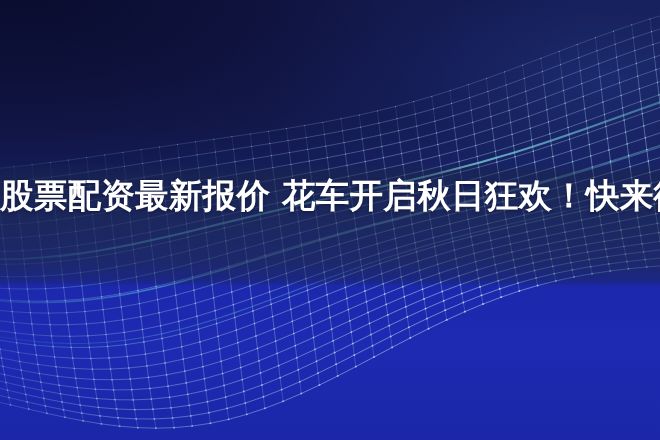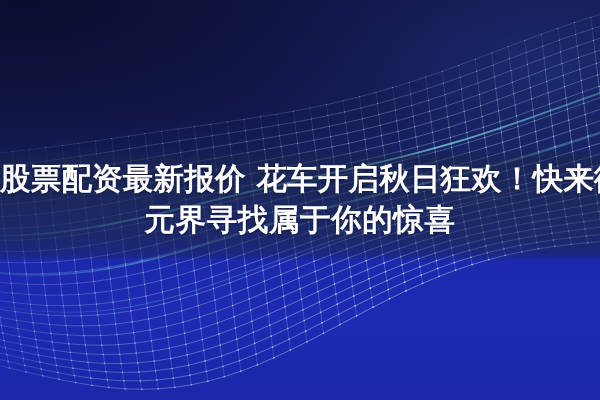--- a/index.html
+++ b/index.html
@@ -1082,16 +1082,15 @@
           <path d="M-56.20 266.15L-39.68 268.90L-23.16 271.23L-6.63 273.07L9.89 274.35L26.41 275.03L42.93 275.06L59.45 274.43L75.97 273.12L92.50 271.17L109.02 268.59L125.54 265.44L142.06 261.79L158.58 257.69L175.10 253.23L191.63 248.49L208.15 243.56L224.67 238.50L241.19 233.40L257.71 228.32L274.23 223.31L290.76 218.42L307.28 213.67L323.80 209.08L340.32 204.64L356.84 200.35L373.37 196.18L389.89 192.11L406.41 188.08L422.93 184.05L439.45 179.99L455.97 175.85L472.50 171.58L489.02 167.17L505.54 162.59L522.06 157.83L538.58 152.89L555.10 147.80L571.63 142.57L588.15 137.27L604.67 131.94L621.19 126.66L637.71 121.48L654.23 116.50L670.76 111.79L687.28 107.43L703.80 103.49" stroke-width="1.45" opacity="0.63"></path>
           <path d="M-51.40 296.08L-34.88 299.65L-18.36 302.98L-1.83 305.94L14.69 308.44L31.21 310.38L47.73 311.67L64.25 312.25L80.77 312.07L97.30 311.11L113.82 309.35L130.34 306.82L146.86 303.55L163.38 299.60L179.90 295.04L196.43 289.96L212.95 284.45L229.47 278.60L245.99 272.53L262.51 266.33L279.03 260.10L295.56 253.93L312.08 247.88L328.60 242.03L345.12 236.42L361.64 231.07L378.17 226.01L394.69 221.22L411.21 216.70L427.73 212.41L444.25 208.32L460.77 204.38L477.30 200.53L493.82 196.73L510.34 192.94L526.86 189.09L543.38 185.18L559.90 181.15L576.43 177.02L592.95 172.77L609.47 168.43L625.99 164.02L642.51 159.59L659.03 155.20L675.56 150.90L692.08 146.76L708.60 142.87" stroke-width="1.00" opacity="0.41"></path>
         </g>
     </svg>
   </div>
 
   <div class="text-scrim"></div>
 
   <div class="headline">
     <span class="line line-1">股票配资最新报价 花车开启秋日狂欢！快来徐汇</span>
-    <span class="line line-2">元界寻找属于你的惊喜</span>
   </div>
 
 </div>
 
 </body></html>

